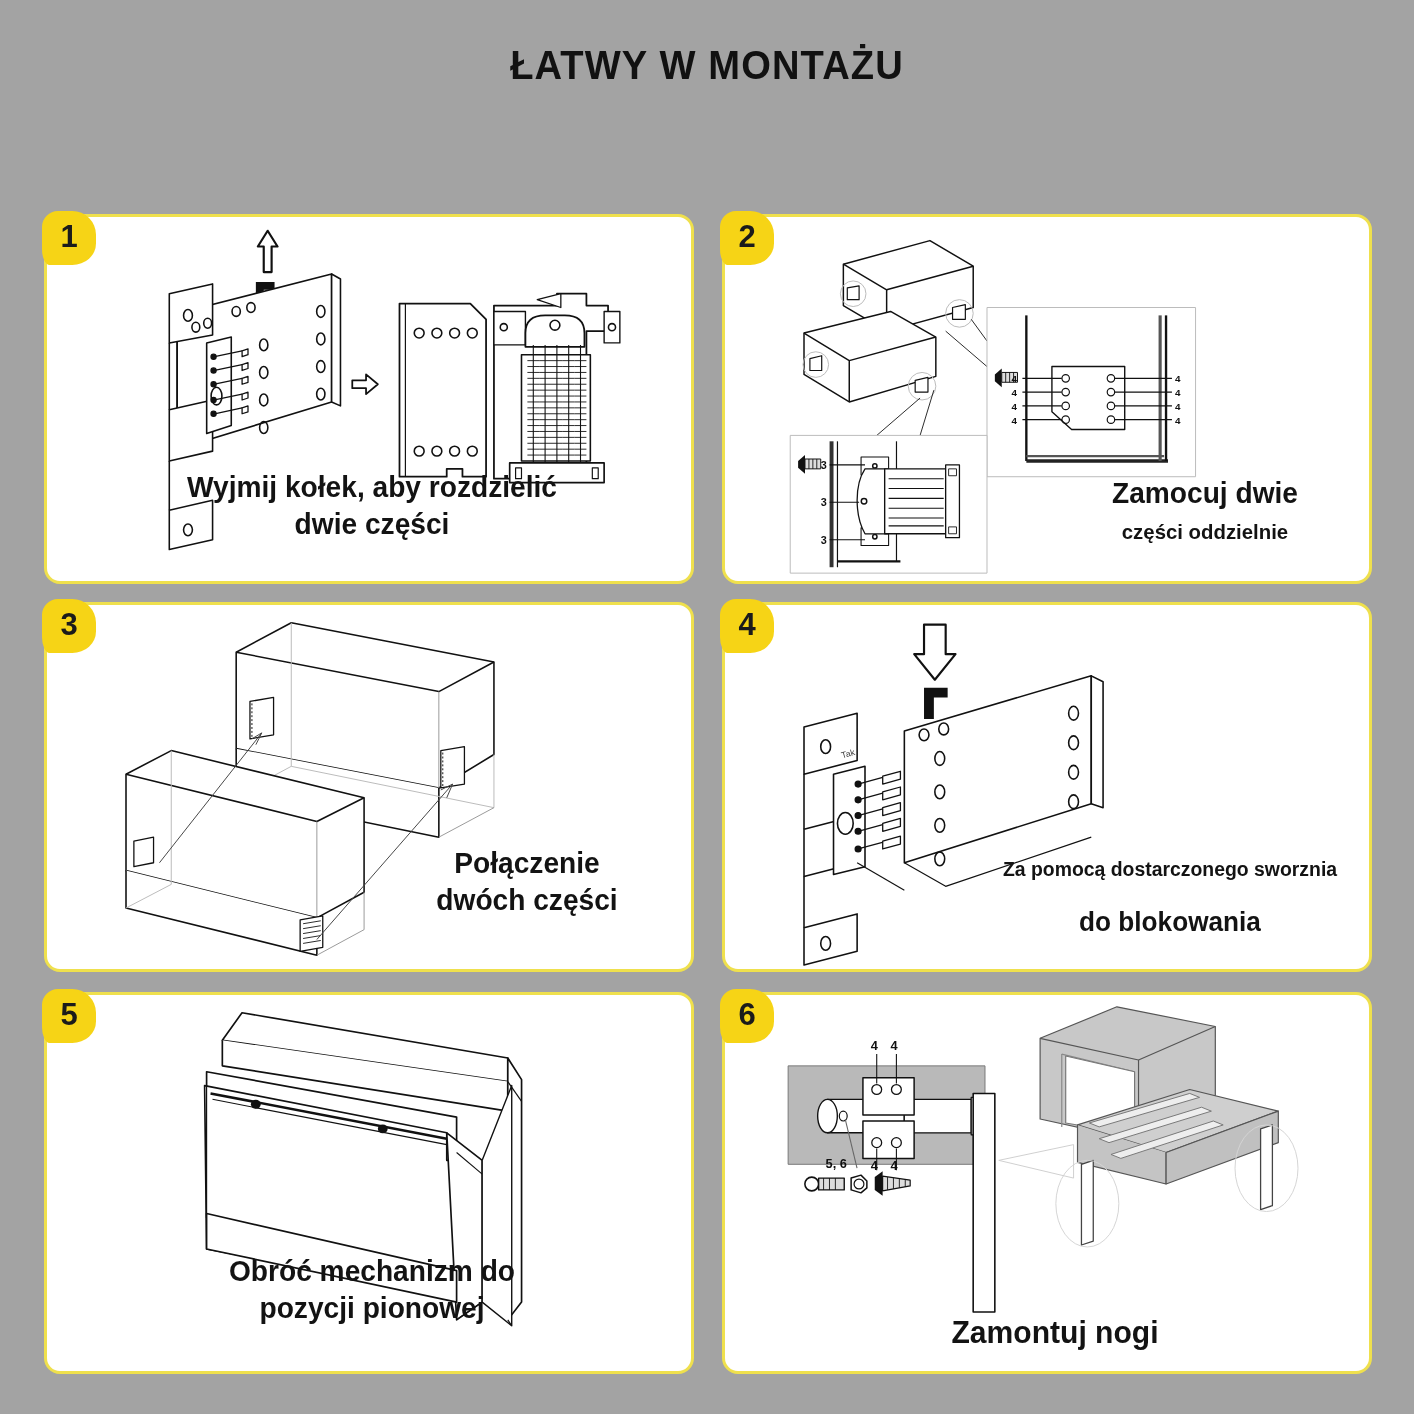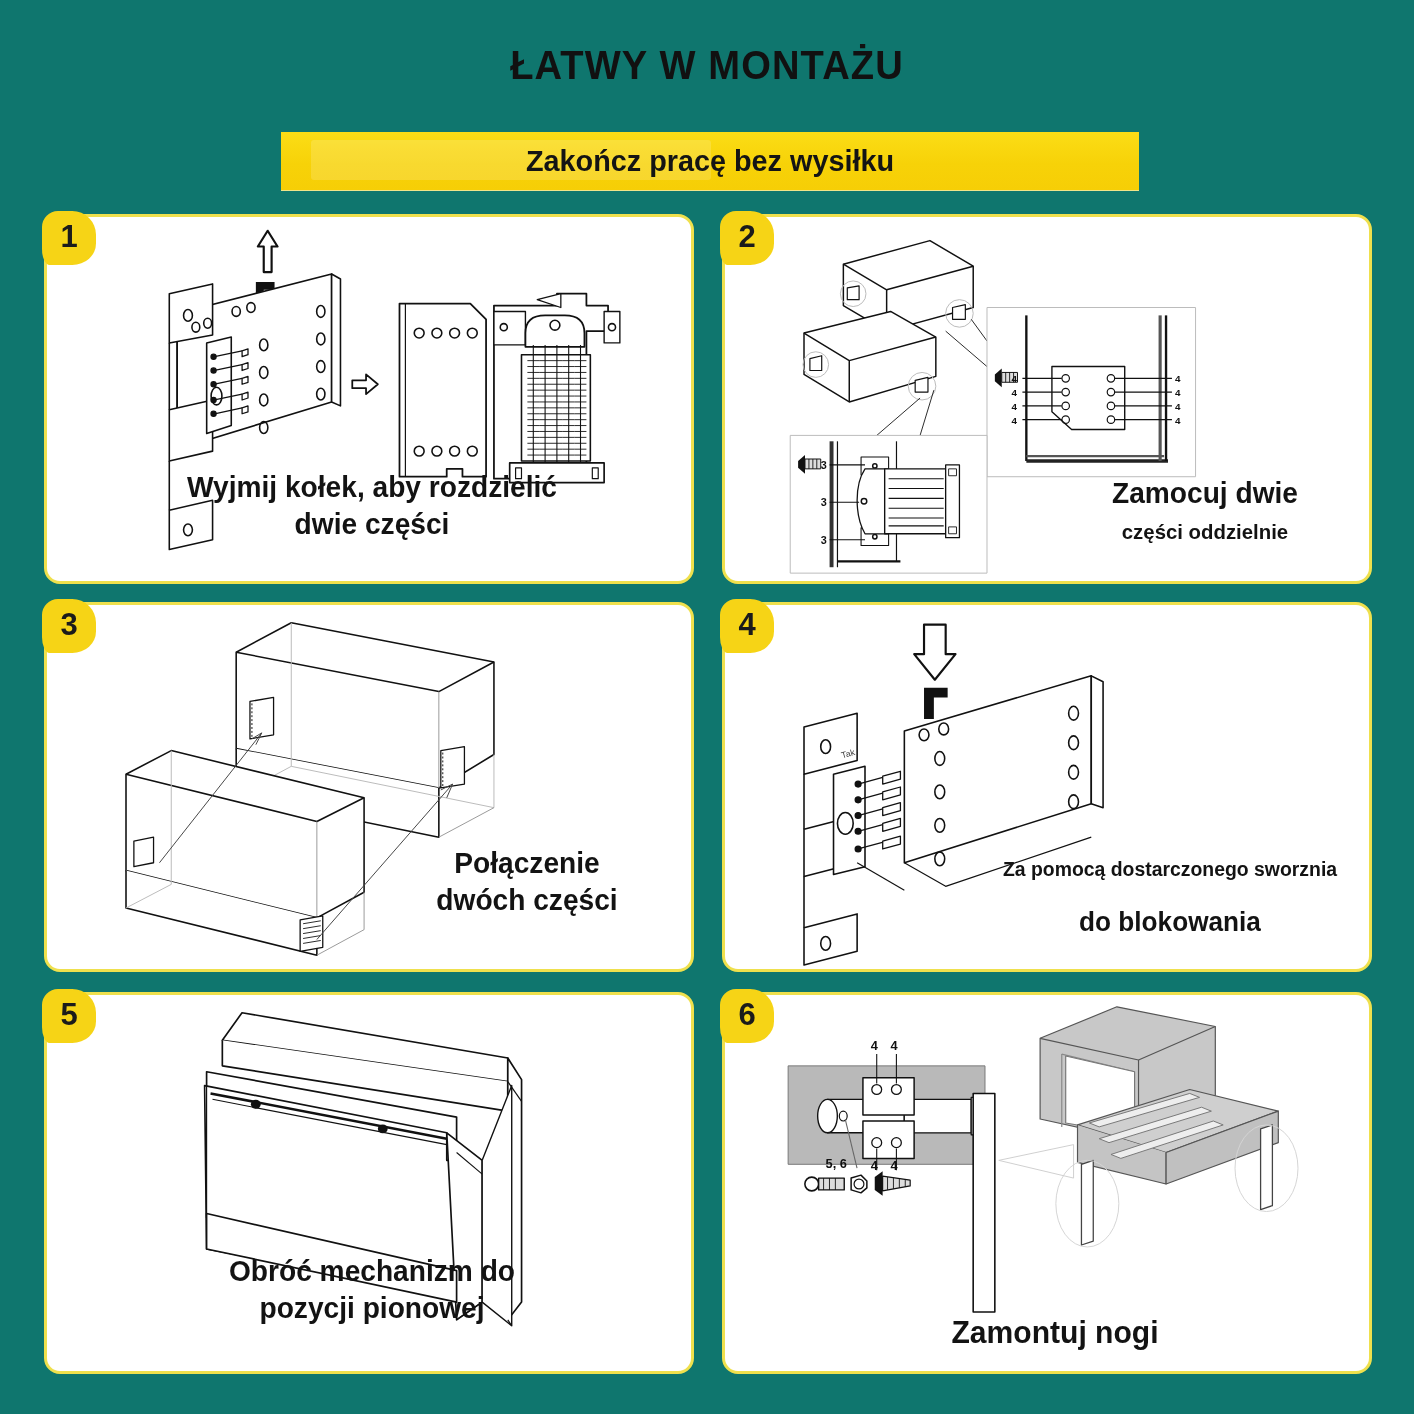--- a/index.html
+++ b/index.html
@@ -12,21 +12,21 @@
     height: 1414px;
     font-family: "Liberation Sans", sans-serif;
     color: #111111;
     overflow: hidden;
   }
 
   .page {
     position: relative;
     width: 1414px;
     height: 1414px;
-    background: #0f766e;
+    background: #a3a3a3;
   }
 
   
   .main-title {
     position: absolute;
     left: 0;
     top: 42px;
     width: 1414px;
     text-align: center;
     font-size: 41px;
@@ -123,24 +123,20 @@
   .cap5 { left: 20px;  top: 258px; width: 610px; font-size: 29px; }
   .cap6 { left: 120px; top: 318px; width: 420px; font-size: 31px; }
 </style>
 </head>
 <body>
 
 <div class="page">
 
   <div class="main-title">ŁATWY W MONTAŻU</div>
 
-  <div class="subtitle-band">
-    <div class="ghost"></div>
-    <div class="subtitle-text">Zakończ pracę bez wysiłku</div>
-  </div>
 
   <div class="panel p1">
     <div class="badge">1</div>
     <div class="art">
       <svg viewBox="0 0 650 370" xmlns="http://www.w3.org/2000/svg">
         <g fill="none" stroke="#111" stroke-width="1.6" stroke-linejoin="round">
 
           <path d="M212 30 L222 14 L232 30 L226 30 L226 56 L218 56 L218 30 Z" fill="#fff" stroke-width="2.2"></path>
 
           <path d="M210 66 L210 98 L218 98 L218 74 L229 74 L229 66 Z" fill="#111" stroke="none"></path>

